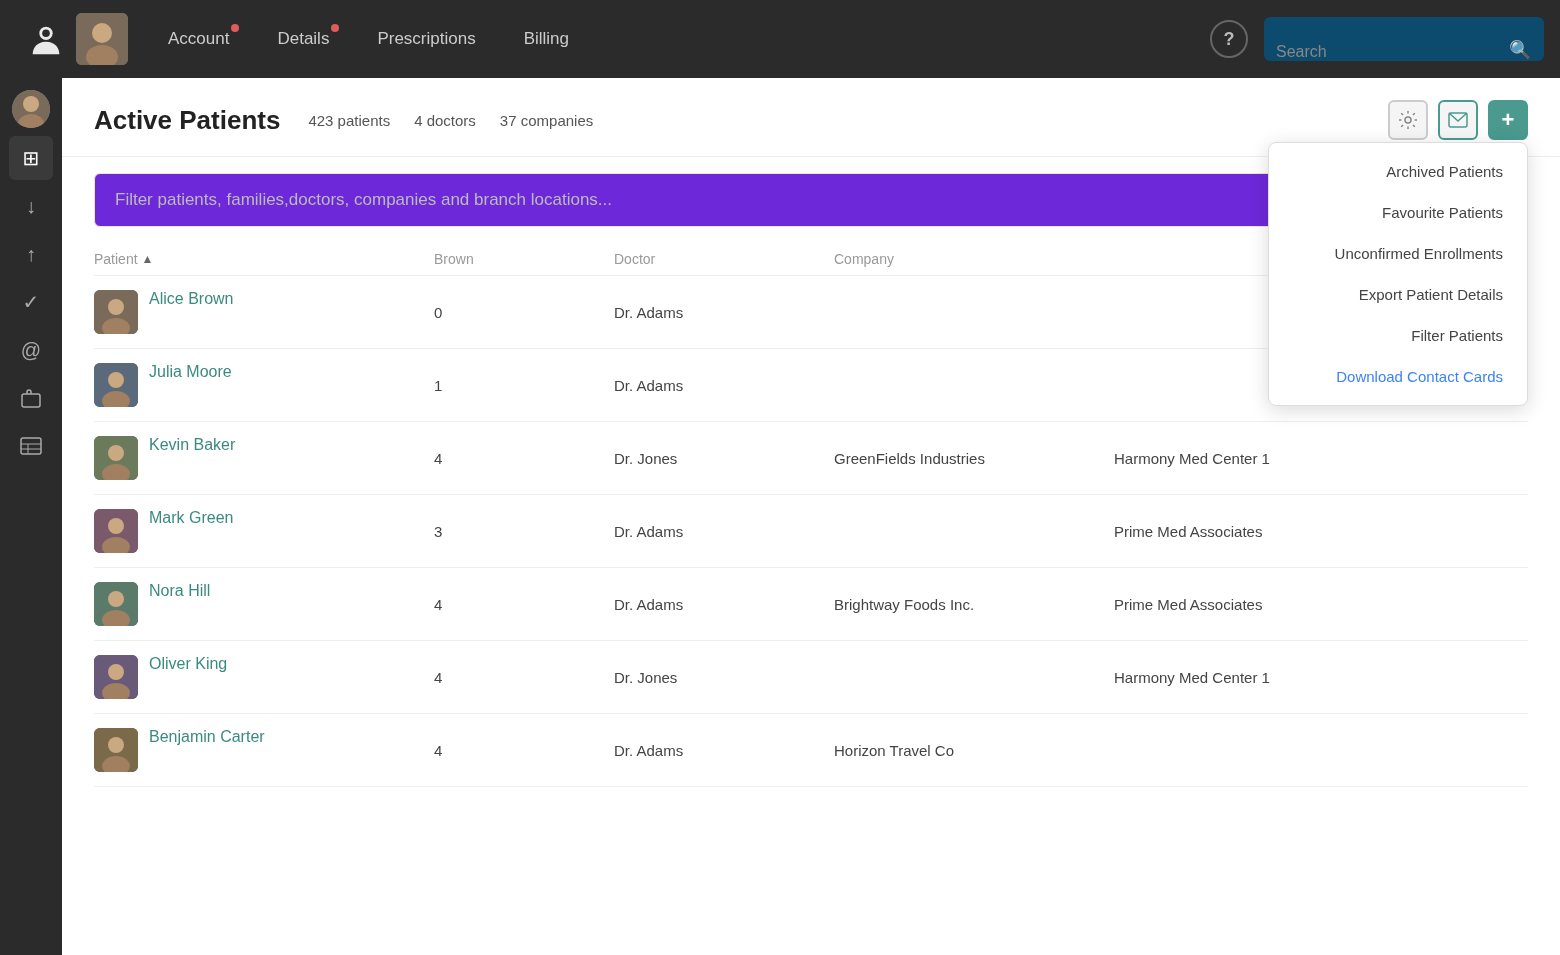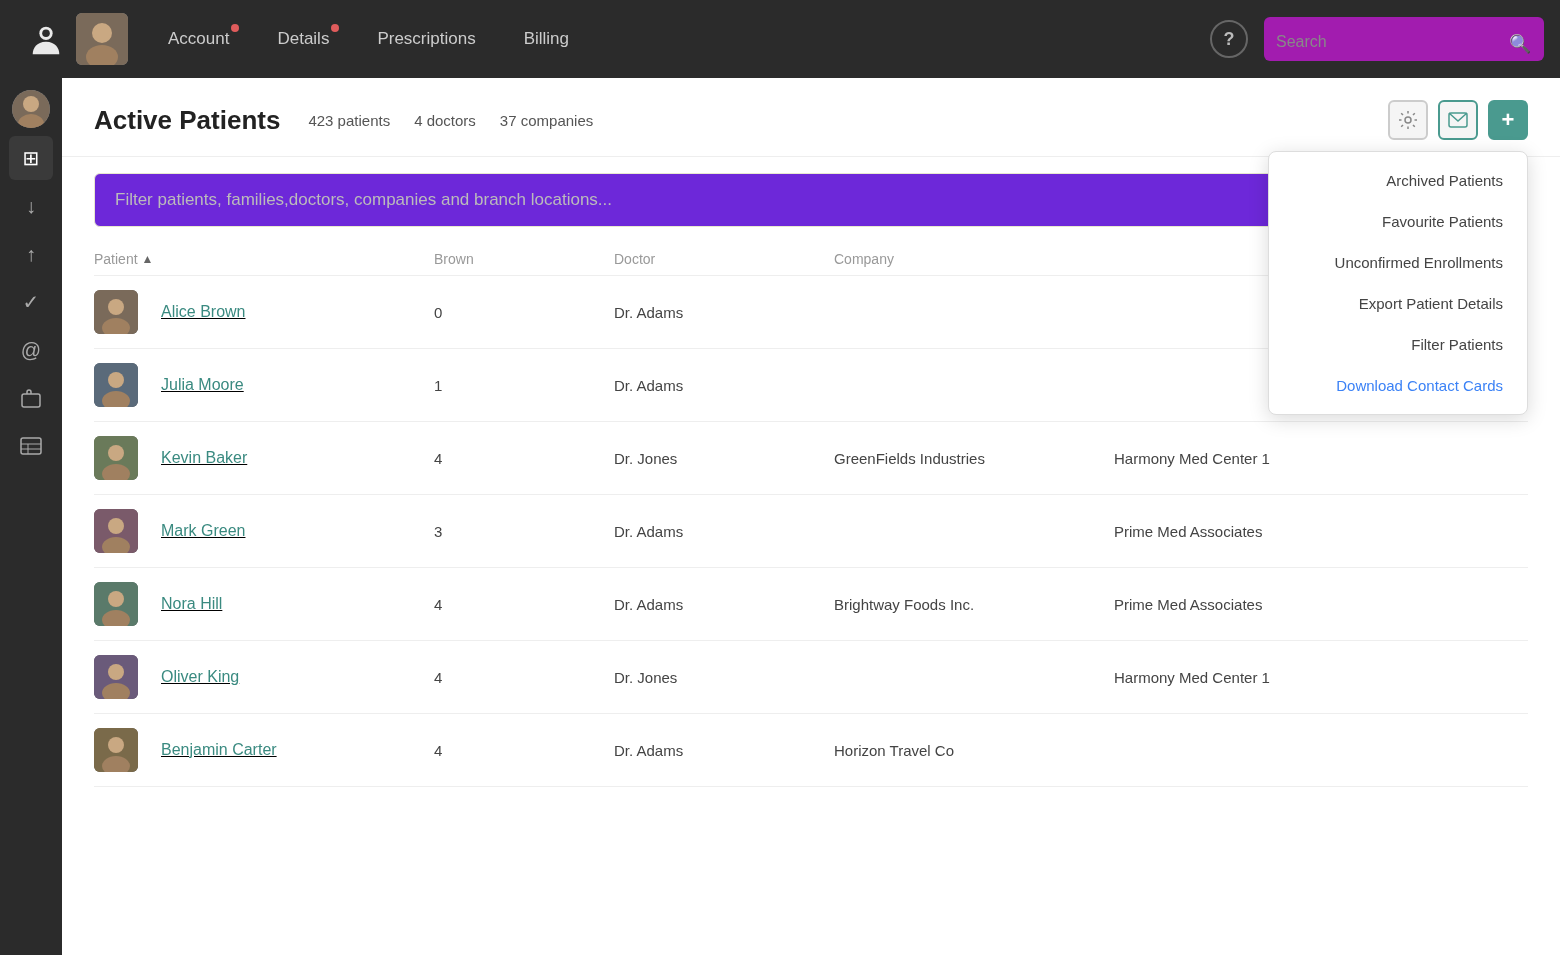--- a/index.html
+++ b/index.html
@@ -81,24 +81,24 @@
       color: #bbb;
       font-size: 18px;
       font-weight: bold;
       cursor: pointer;
       display: flex;
       align-items: center;
       justify-content: center;
     }
     .search-bar {
       display: flex;
-      align-items: flex-start;
-      background: #a21caf;
+      align-items: flex-end;
+      background: #0c4a6e;
       border-radius: 6px;
-      padding: 16px 12px;
+      padding: 0 12px;
       height: 44px;
       width: 280px;
     }
     .search-bar input {
       background: transparent;
       border: none;
       outline: none;
       color: #ccc;
       font-size: 16px;
       flex: 1;
@@ -239,23 +239,21 @@
     .table-row {
       display: grid;
       grid-template-columns: 340px 180px 220px 280px 1fr;
       padding: 14px 0;
       border-bottom: 1px solid #eee;
       align-items: center;
       cursor: pointer;
     }
     .patient-cell {
       display: flex;
-      align-items: center;
-      gap: 23px;
-      text-decoration: underline;
+      gap: 11px;
     }
     .patient-avatar {
       width: 44px;
       height: 44px;
       border-radius: 6px;
       background: #ccc;
       overflow: hidden;
       flex-shrink: 0;
       display: flex;
       align-items: center;
@@ -267,21 +265,21 @@
       font-weight: 500;
     }
     .cell-text {
       color: #444;
       font-size: 15px;
     }
 
     
     .dropdown-menu {
       position: absolute;
-      top: 73px;
+      top: 64px;
       right: 32px;
       background: #fff;
       border: 1px solid #ddd;
       border-radius: 8px;
       box-shadow: 0 4px 20px rgba(0,0,0,0.15);
       z-index: 100;
       min-width: 260px;
       padding: 8px 0;
     }
     .dropdown-item {

